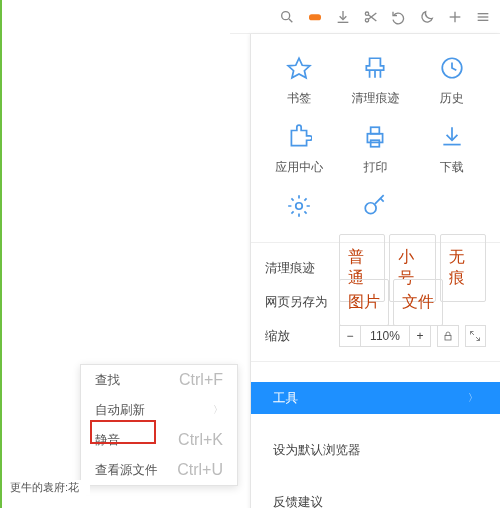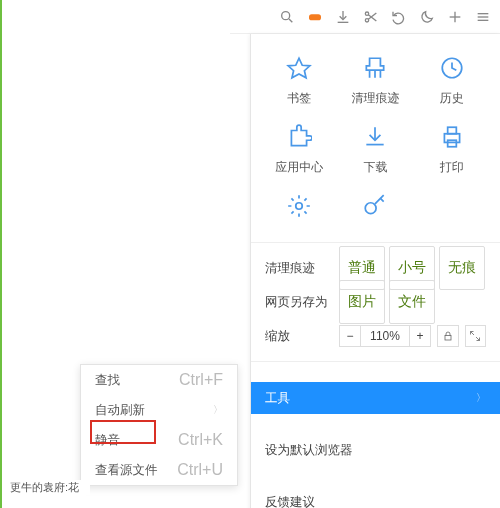--- a/index.html
+++ b/index.html
@@ -29,29 +29,29 @@
 .gitem { text-align: center; cursor: pointer; }
 .gicon { width: 44px; height: 32px; display:flex; align-items:center; justify-content:center; margin: 0 auto 6px; }
 .gicon svg { width: 26px; height: 26px; stroke: #4a98e8; fill: none; stroke-width: 1.6; }
 .gitem .lbl { font-size: 12px; color: #555; }
 
 .divider { height: 1px; background: #eee; margin: 8px 0; }
 
 .row { display: flex; align-items: center; height: 34px; padding: 0 14px; font-size: 12.5px; color: #444; }
 .row .label { flex: 0 0 74px; }
 .pillset { display: flex; gap: 4px; }
-.pill { border: 1px solid #ddd; padding: 12px 8px; font-size: 14px; color: #4d7c0f; cursor: pointer; border-radius: 2px; }
+.pill { border: 1px solid #ddd; padding: 12px 8px; font-size: 16px; color: #c2410c; cursor: pointer; border-radius: 2px; }
 .zoomctrl { display: flex; align-items: center; gap: 0; }
 .zbtn, .zval { border: 1px solid #ddd; height: 22px; display:flex; align-items:center; justify-content:center; font-size: 12px; }
 .zbtn { width: 22px; cursor: pointer; }
 .zval { width: 48px; border-left:none; border-right:none; }
 .zextra { width:22px; height:22px; margin-left:6px; display:flex; align-items:center; justify-content:center; border:1px solid #ddd; cursor:pointer; }
 .zextra svg { width:12px; height:12px; stroke:#666; fill:none; stroke-width:1.6; }
 
-.mitem { height: 32px; display: flex; align-items: center; padding: 0 14px; font-size: 12.5px; color: #444; cursor:pointer;margin-top:20px; }
+.mitem { height: 32px; display: flex; align-items: center; padding: 0 22px; font-size: 12.5px; color: #444; cursor:pointer;margin-top:20px; }
 .mitem.active { background: #1e90ff; color: #fff; }
 .mitem .chev { margin-left: auto; font-size: 10px; opacity:.8; }
 
 .submenu {
   position: absolute; top: 364px; left: 80px; width: 158px;
   background: #fff; border: 1px solid #e3e3e3; box-shadow: 0 2px 8px rgba(0,0,0,.12);
 }
 .subitem { height: 30px; display:flex; align-items:center; padding: 0 14px; font-size: 12.5px; color:#555; cursor:pointer; position:relative; }
 .subitem .shortcut { margin-left:auto; color:#bbb; font-size:16px; }
 .subitem .sub-chev { margin-left:auto; color:#bbb; font-size:10px; }
@@ -151,36 +151,36 @@
       <div class="gicon">
           <svg viewBox="0 0 24 24">
             <path d="M5 6h5V3a2 2 0 1 1 4 0v3h5v5h3a2 2 0 1 1 0 4h-3v5H5z"></path>
           </svg>
         </div>
       <div class="lbl">应用中心</div>
     </div>
     <div class="gitem">
       <div class="gicon">
           <svg viewBox="0 0 24 24">
+            <rect x="5" y="9" width="14" height="8"></rect>
+            <rect x="8" y="3" width="8" height="6"></rect>
+            <rect x="8" y="15" width="8" height="6"></rect>
+          </svg>
+        </div>
+      <div class="lbl">打印</div>
+    </div>
+    <div class="gitem">
+      <div class="gicon">
+          <svg viewBox="0 0 24 24">
             <line x1="12" y1="3" x2="12" y2="14"></line>
             <polyline points="7 10 12 15 17 10"></polyline>
             <line x1="4" y1="19" x2="20" y2="19"></line>
           </svg>
         </div>
       <div class="lbl">下载</div>
-    </div>
-    <div class="gitem">
-      <div class="gicon">
-          <svg viewBox="0 0 24 24">
-            <rect x="5" y="9" width="14" height="8"></rect>
-            <rect x="8" y="3" width="8" height="6"></rect>
-            <rect x="8" y="15" width="8" height="6"></rect>
-          </svg>
-        </div>
-      <div class="lbl">打印</div>
     </div>
     <div class="gitem">
       <div class="gicon">
           <svg viewBox="0 0 24 24">
             <circle cx="12" cy="12" r="3"></circle>
             <path d="M12 2v3M12 19v3M2 12h3M19 12h3M5 5l2 2M17 17l2 2M19 5l-2 2M7 17l-2 2"></path>
           </svg>
         </div>
     </div>
     <div class="gitem">

